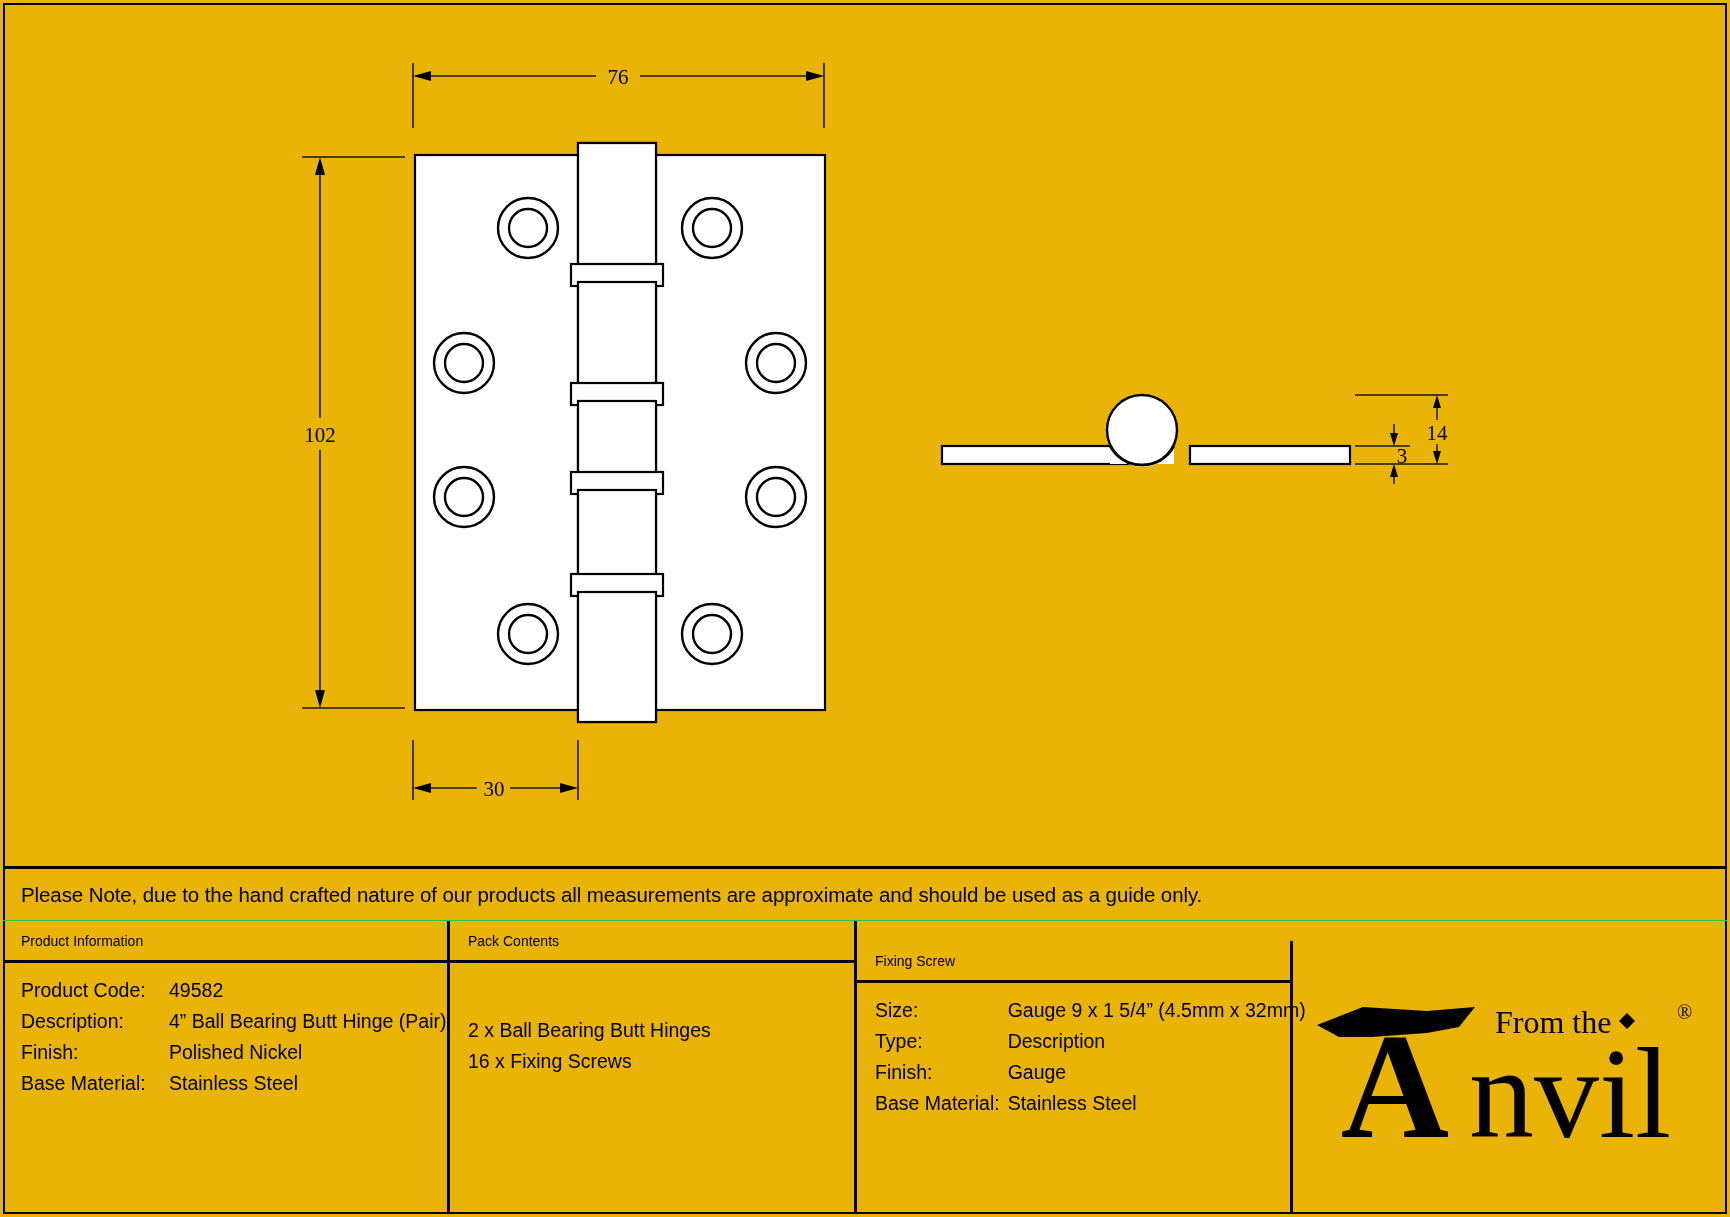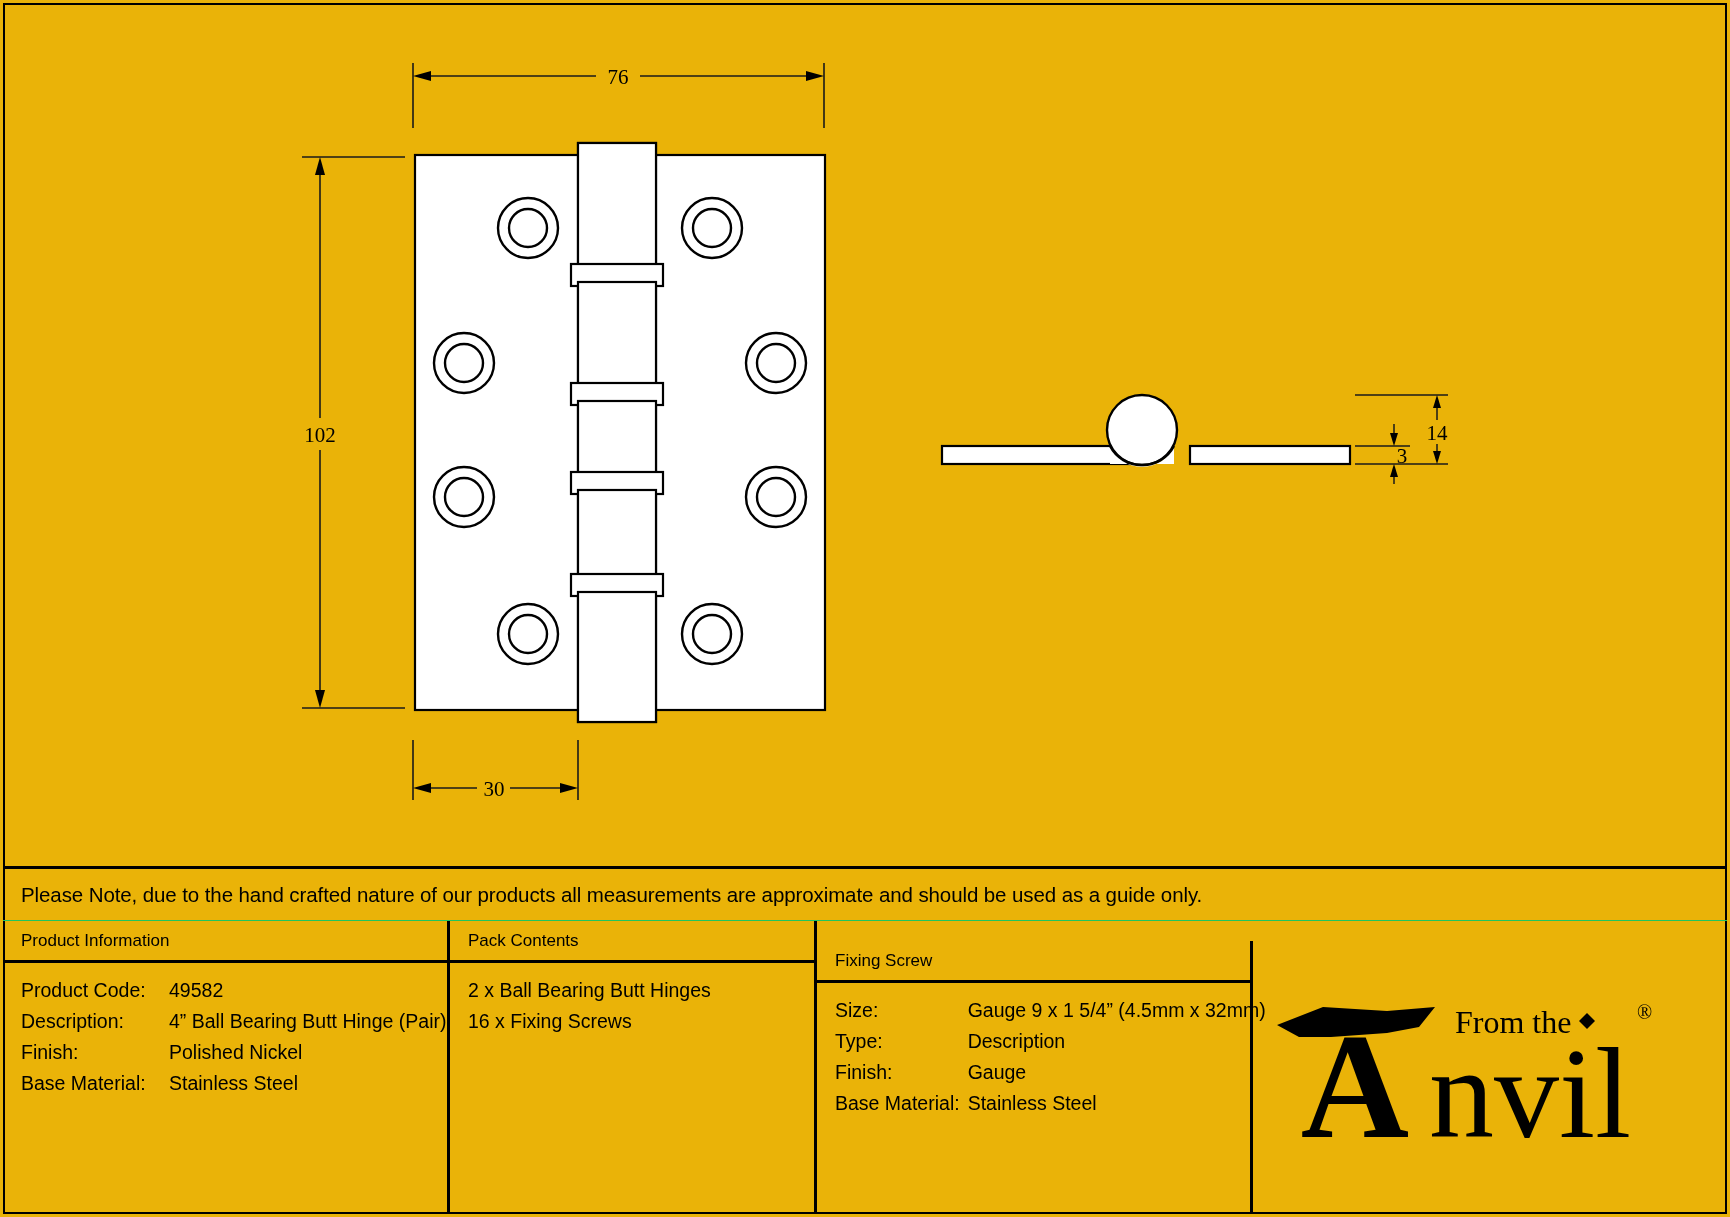--- a/index.html
+++ b/index.html
@@ -69,32 +69,32 @@
     height: 293px;
   }
   .col {
     box-sizing: border-box;
     border-right: 3px solid #000;
     display: flex;
     flex-direction: column;
   }
   .col:last-child { border-right: none; }
   .col-product { width: 447px; }
-  .col-pack    { width: 367px; }
+  .col-pack    { width: 407px; gap: 40px; }
   .col-screw   { width: 436px; margin-top: 20px; }
   .col-logo    { width: 431px; }
 
   .col-head {
     height: 42px;
     box-sizing: border-box;
     border-bottom: 3px solid #000;
     display: flex;
     align-items: center;
     padding-left: 18px;
-    font-size: 17px;
+    font-size: 14px;
     text-align: right;
   }
 
   .col-body {
     flex: 1;
     padding: 16px 0 0 18px;
   }
 
   .spec-table {
     border-collapse: collapse;

